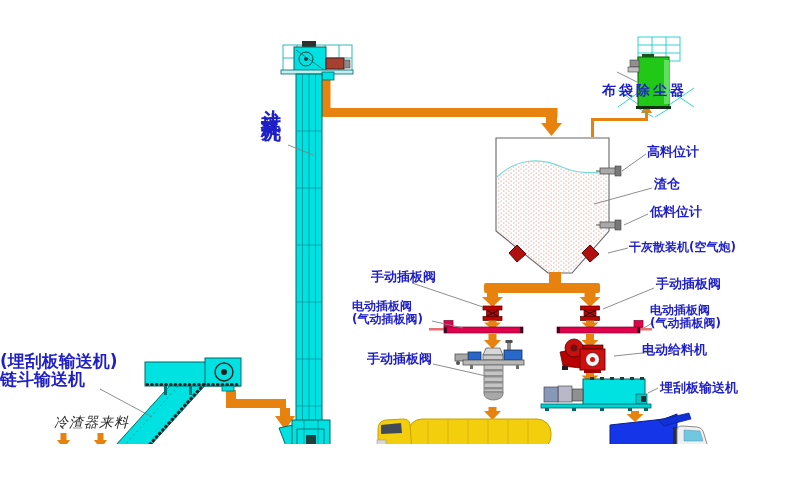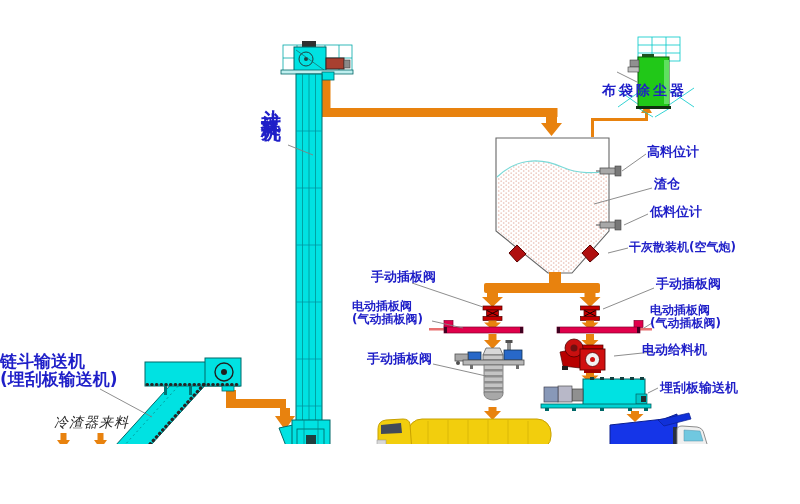--- a/index.html
+++ b/index.html
@@ -392,19 +392,19 @@
 <div class="lbl lbl-xs lbl-center" style="left:650px;top:304px;width:86px;">
   <div>电动插板阀</div>
   <div>(气动插板阀)</div>
 </div>
 
 <div class="lbl lbl-sm" style="left:642px;top:343px;">电动给料机</div>
 
 <div class="lbl lbl-sm" style="left:660px;top:381px;">埋刮板输送机</div>
 
 <div class="lbl lbl-big lbl-center" style="left:0px;top:352px;width:160px;">
+  <div>(埋刮板输送机)</div>
   <div>链斗输送机</div>
-  <div>(埋刮板输送机)</div>
 </div>
 
 <div class="lbl lbl-black" style="left:54px;top:415px;">冷渣器来料</div>
 
 </div>
 
 </body></html>

